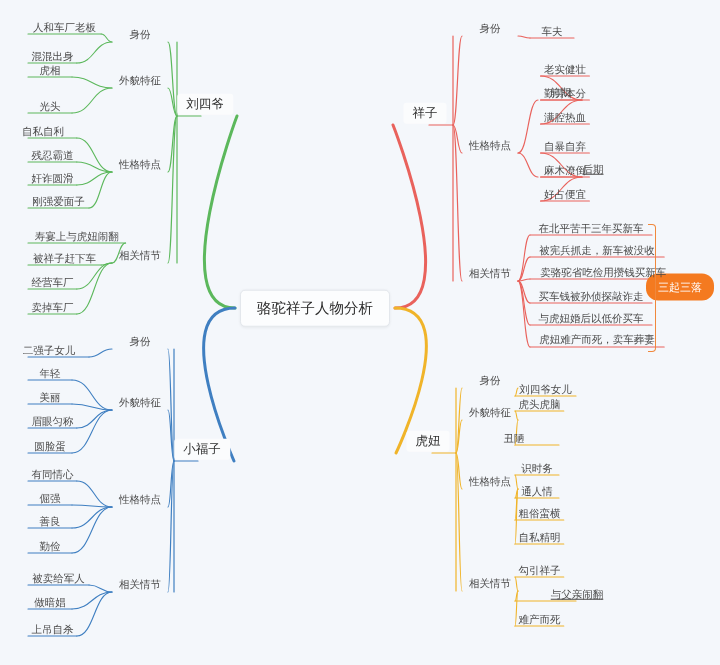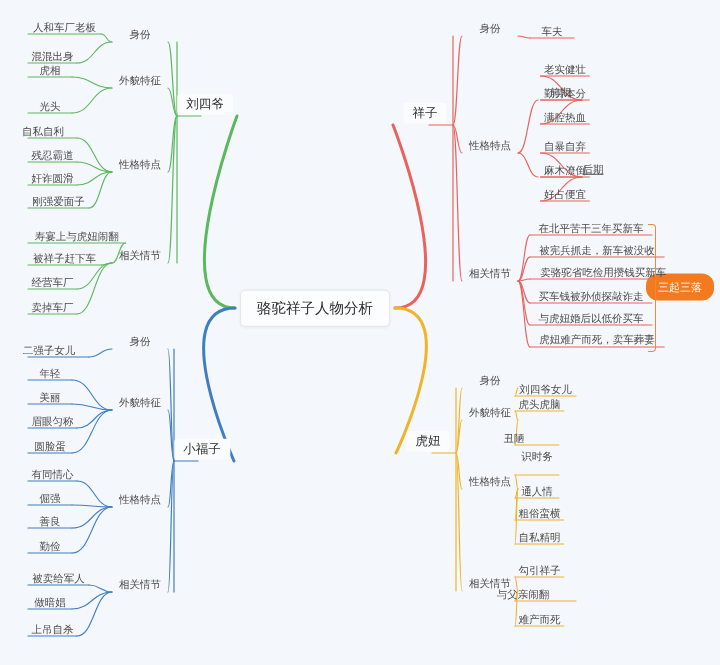--- a/index.html
+++ b/index.html
@@ -243,21 +243,21 @@
     <div class="node leaf" style="left: 591px; top: 296px;">买车钱被孙侦探敲诈走</div>
     <div class="node leaf" style="left: 591px; top: 318px;">与虎妞婚后以低价买车</div>
     <div class="node leaf" style="left: 597.1px; top: 340px; font-family: Liberation Mono, monospace;">虎妞难产而死，卖车葬妻</div>
     <div class="node branch" style="left: 428px; top: 441px;">虎妞</div>
     <div class="node mid" style="left: 490px; top: 380px;">身份</div>
     <div class="node leaf" style="left: 545.5px; top: 389px;">刘四爷女儿</div>
     <div class="node mid" style="left: 490px; top: 412px;">外貌特征</div>
     <div class="node leaf" style="left: 539.4px; top: 404px;">虎头虎脑</div>
     <div class="node leaf" style="left: 514px; top: 438px;">丑陋</div>
     <div class="node mid" style="left: 490px; top: 481px;">性格特点</div>
-    <div class="node leaf" style="left: 537px; top: 456px;">识时务</div>
+    <div class="node leaf" style="left: 537px; top: 468px;">识时务</div>
     <div class="node leaf" style="left: 537px; top: 491px;">通人情</div>
     <div class="node leaf" style="left: 539.4px; top: 513px;">粗俗蛮横</div>
     <div class="node leaf" style="left: 539.4px; top: 537px;">自私精明</div>
     <div class="node mid" style="left: 490px; top: 583px;">相关情节</div>
     <div class="node leaf" style="left: 539.4px; top: 570px;">勾引祥子</div>
-    <div class="node leaf" style="left: 523px; top: 594px;">与父亲闹翻</div>
+    <div class="node leaf" style="left: 577px; top: 594px; text-decoration: underline;">与父亲闹翻</div>
     <div class="node leaf" style="left: 539.4px; top: 619px;">难产而死</div>
   </div>
 
 </body></html>

